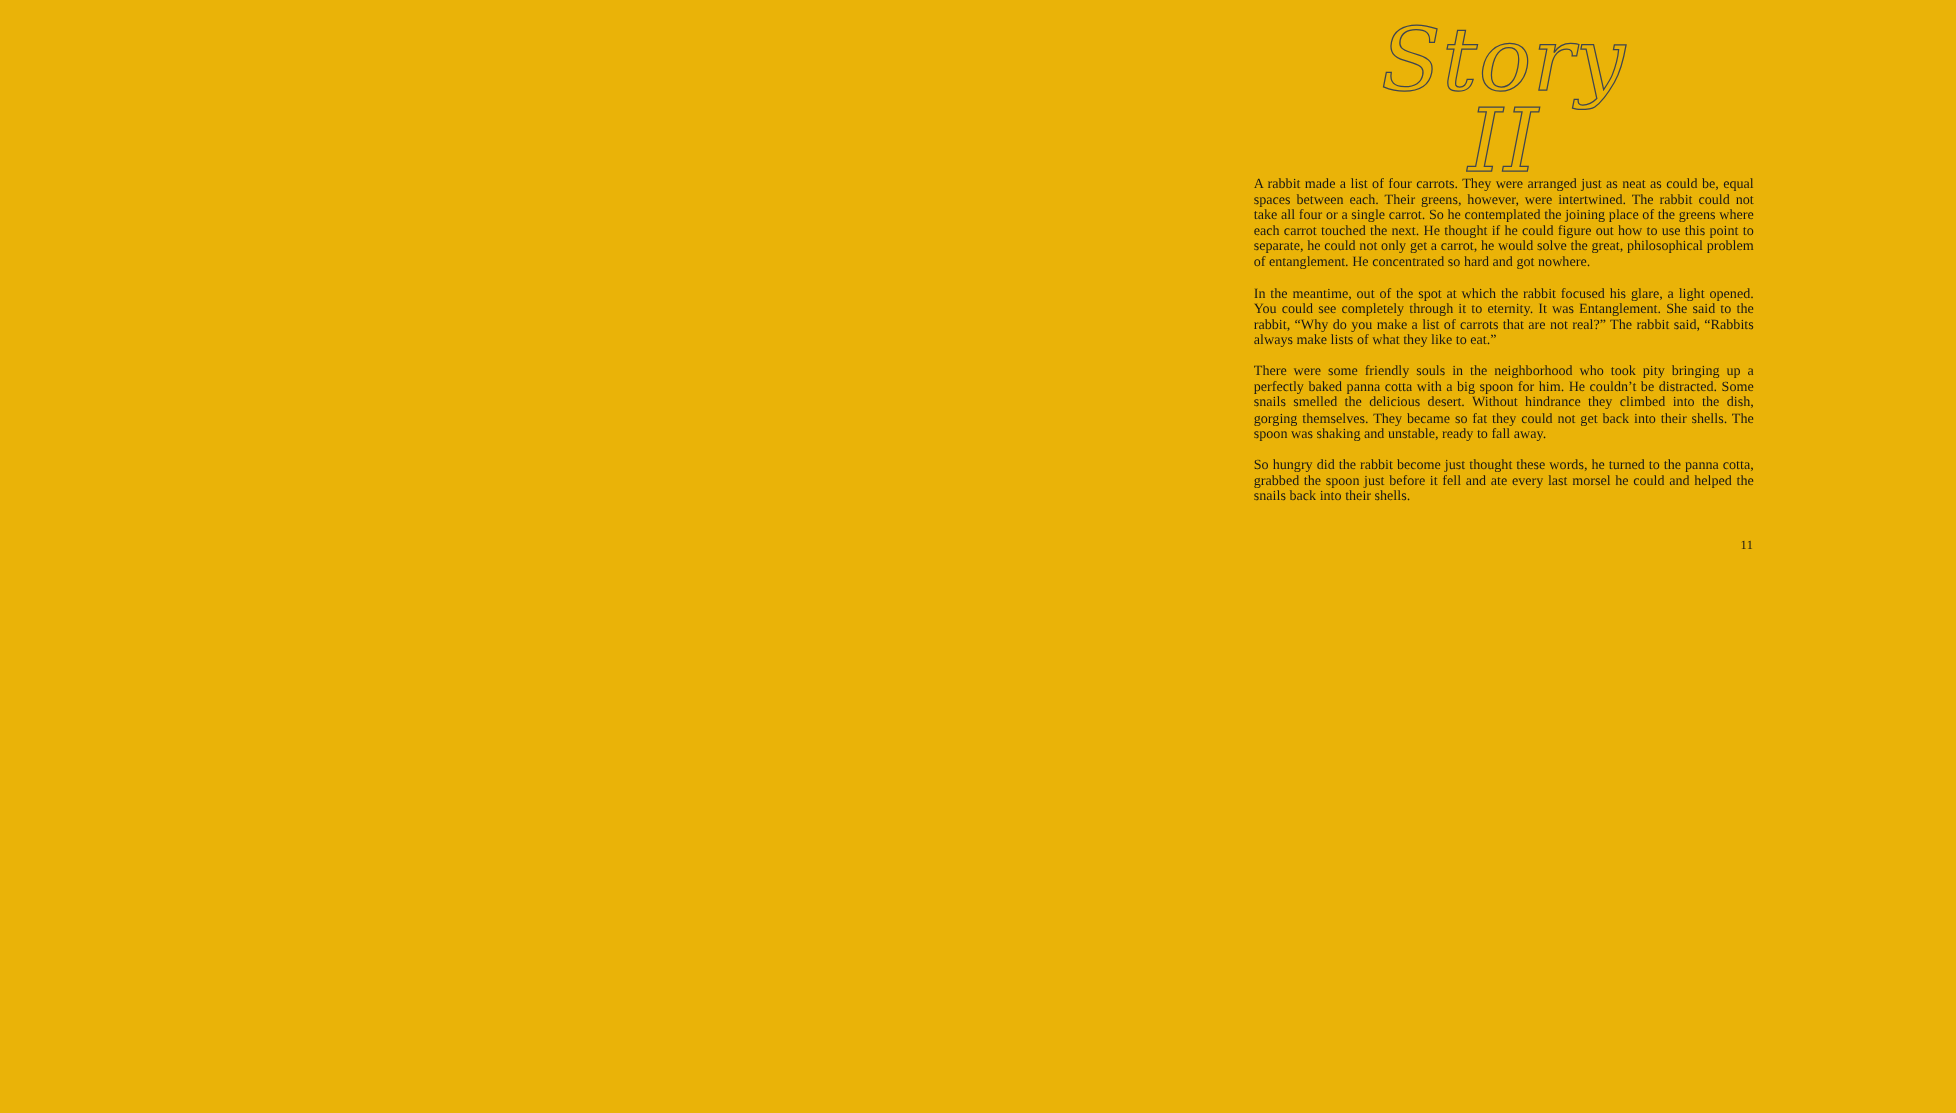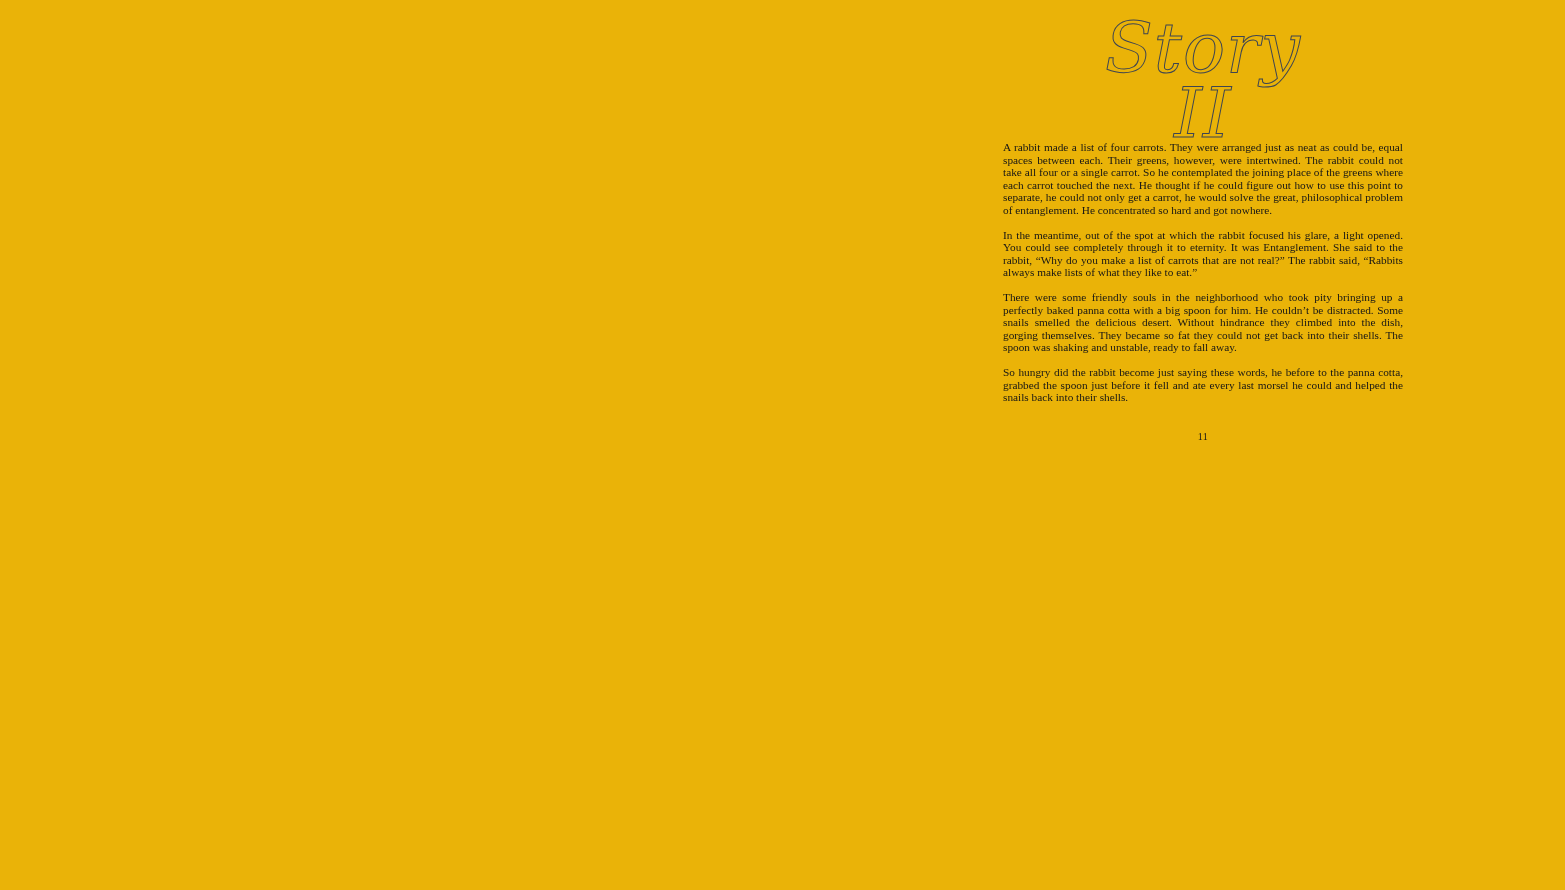--- a/index.html
+++ b/index.html
@@ -54,38 +54,38 @@
   .story-column p {
     margin-bottom: 12.5px;
   }
 
   .story-column p:last-of-type {
     margin-bottom: 0;
   }
 
   .folio {
     margin-top: 27px;
-    text-align: center;
+    text-align: right;
     font-size: 10px;
     letter-spacing: 0.5px;
     color: #161616;
   }
 </style>
 </head>
 <body>
 
 <div class="spread">
 
   <h1 class="chapter-title">
     <span class="title-line">Story</span>
     <span class="title-line">II</span>
   </h1>
 
   <div class="story-column">
     <p>A rabbit made a list of four carrots. They were arranged just as neat as could be, equal spaces between each. Their greens, however, were intertwined. The rabbit could not take all four or a single carrot. So he contemplated the joining place of the greens where each carrot touched the next. He thought if he could figure out how to use this point to separate, he could not only get a carrot, he would solve the great, philosophical problem of entanglement. He concentrated so hard and got nowhere.</p>
     <p>In the meantime, out of the spot at which the rabbit focused his glare, a light opened. You could see completely through it to eternity. It was Entanglement. She said to the rabbit, “Why do you make a list of carrots that are not real?” The rabbit said, “Rabbits always make lists of what they like to eat.”</p>
     <p>There were some friendly souls in the neighborhood who took pity bringing up a perfectly baked panna cotta with a big spoon for him. He couldn’t be distracted. Some snails smelled the delicious desert. Without hindrance they climbed into the dish, gorging themselves. They became so fat they could not get back into their shells. The spoon was shaking and unstable, ready to fall away.</p>
-    <p>So hungry did the rabbit become just saying these words, he before to the panna cotta, grabbed the spoon just before it fell and ate every last morsel he could and helped the snails back into their shells.</p>
+    <p>So hungry did the rabbit become just thought these words, he turned to the panna cotta, grabbed the spoon just before it fell and ate every last morsel he could and helped the snails back into their shells.</p>
 
     <div class="folio">11</div>
   </div>
 
 </div>
 
 </body></html>

